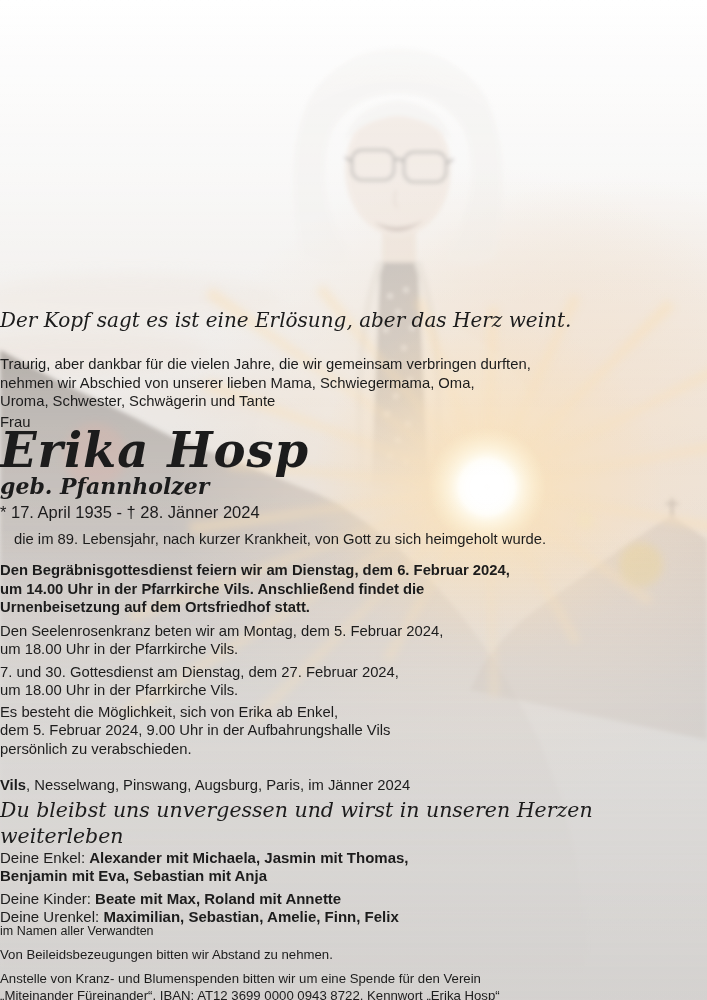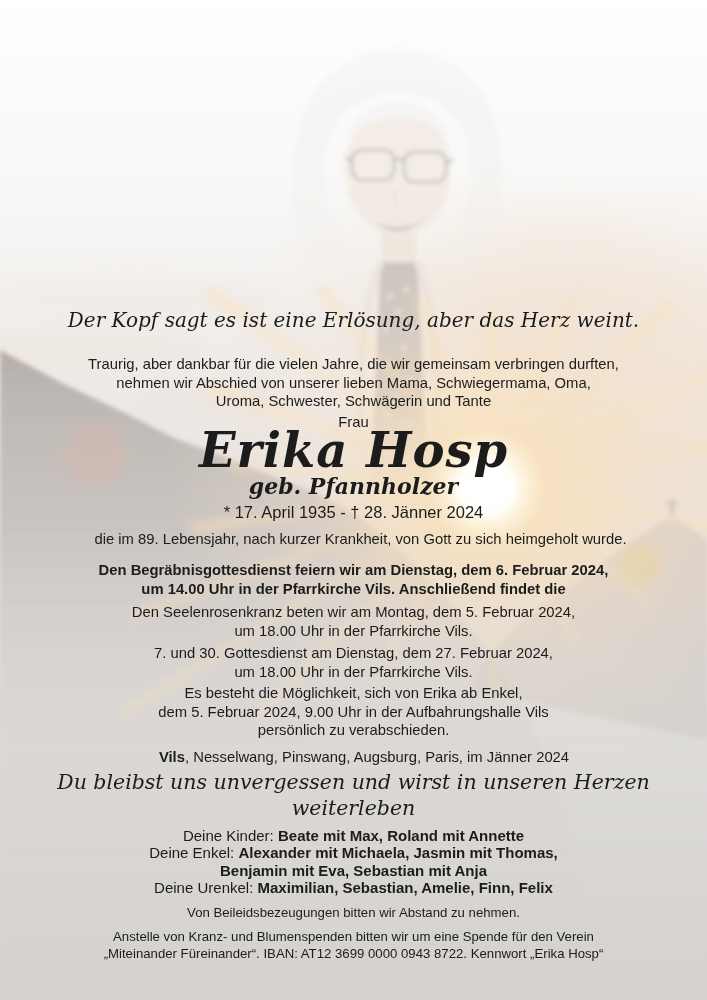--- a/index.html
+++ b/index.html
@@ -3,39 +3,39 @@
 <meta charset="utf-8">
 <style>
   html,body { margin:0; padding:0; background:#e9e9e9; }
   .card {
     position:relative; width:707px; height:1000px; margin:0 auto;
     overflow:hidden; background:#ffffff;
     font-family:"Liberation Sans", sans-serif; color:#1c1c1c;
   }
   .bg { position:absolute; left:0; top:0; width:707px; height:1000px; }
   .content { position:absolute; left:0; top:0; width:707px; height:1000px;
-             text-align:center; padding-top:300px; box-sizing:border-box; }
+             padding-top:300px; box-sizing:border-box; }
   .quote { font-family:"DejaVu Serif", serif; font-style:italic;
            font-size:20px; line-height:25px; margin:0; }
   .top-quote { margin-top:8px; }
   .farewell-quote { margin-top:3px; font-size:20.5px; line-height:26px; }
   .body { font-size:14.8px; line-height:18.5px; margin:0; }
   .line { display:block; }
   .salutation { margin-top:3px; line-height:17px; }
   .name { font-family:"DejaVu Serif", serif; font-style:italic; font-weight:bold;
           font-size:48px; line-height:46px; margin-top:-4px; letter-spacing:1px; }
   .maiden { font-family:"DejaVu Serif", serif; font-style:italic;
             font-size:22px; line-height:26px;font-weight:bold; }
   .dates { font-size:16.5px; line-height:19px; margin-top:4px; }
   .passing { margin-top:8px;padding-left:14px; }
   .p-funeral { margin-top:13px;font-weight:bold; }
   .p-rosary { margin-top:5px; }
   .p-memorial { margin-top:4px; }
   .p-viewing { margin-top:3px; }
-  .places { margin-top:8px; line-height:18px;padding-left:21px; }
+  .places { margin-top:18px; line-height:18px; }
   .fam { font-size:15px; line-height:17.5px; margin:0; }
   .fam-first { margin-top:6px; }
   .in-names { font-size:12.5px; line-height:15px; margin-top:-1px; }
   .small { font-size:13.2px; line-height:17px; margin:0; }
   .condolence { margin-top:7px; }
   .donation { margin-top:7px; }
   .b { font-weight:bold; }
 </style>
 </head>
 <body>
@@ -210,20 +210,21 @@
 
     <div class="body salutation">Frau</div>
     <div class="name">Erika Hosp</div>
     <div class="maiden">geb. Pfannholzer</div>
     <div class="dates">* 17. April 1935 - † 28. Jänner 2024</div>
     <div class="body passing">die im 89. Lebensjahr, nach kurzer Krankheit, von Gott zu sich heimgeholt wurde.</div>
 
     <p class="body p-funeral">
       <span class="line">Den Begräbnisgottesdienst feiern wir am Dienstag, dem 6. Februar 2024,</span>
       <span class="line">um 14.00 Uhr in der Pfarrkirche Vils. Anschließend findet die</span>
+      <span class="line">Urnenbeisetzung auf dem Ortsfriedhof statt.</span>
     </p>
 
     <p class="body p-rosary">
       <span class="line">Den Seelenrosenkranz beten wir am Montag, dem 5. Februar 2024,</span>
       <span class="line">um 18.00 Uhr in der Pfarrkirche Vils.</span>
     </p>
 
     <p class="body p-memorial">
       <span class="line">7. und 30. Gottesdienst am Dienstag, dem 27. Februar 2024,</span>
       <span class="line">um 18.00 Uhr in der Pfarrkirche Vils.</span>
@@ -233,33 +234,34 @@
       <span class="line">Es besteht die Möglichkeit, sich von Erika ab Enkel,</span>
       <span class="line">dem 5. Februar 2024, 9.00 Uhr in der Aufbahrungshalle Vils</span>
       <span class="line">persönlich zu verabschieden.</span>
     </p>
 
     <div class="body places"><span class="b">Vils</span><span>, Nesselwang, Pinswang, Augsburg, Paris, im Jänner 2024</span></div>
 
     <div class="quote farewell-quote">Du bleibst uns unvergessen und wirst in unseren Herzen weiterleben</div>
 
     <div>
+      <div class="fam">
+        <span>Deine Enkel:</span>
+        <span class="b">Alexander mit Michaela, Jasmin mit Thomas,</span>
+        <span class="line b">Benjamin mit Eva, Sebastian mit Anja</span>
+      </div>
       <div class="fam fam-first">
         <span>Deine Kinder:</span>
         <span class="b">Beate mit Max, Roland mit Annette</span>
       </div>
       <div class="fam">
-        <span>Deine Enkel:</span>
-        <span class="b">Alexander mit Michaela, Jasmin mit Thomas,</span>
-        <span class="line b">Benjamin mit Eva, Sebastian mit Anja</span>
-      </div>
-      <div class="fam">
         <span>Deine Urenkel:</span>
         <span class="b">Maximilian, Sebastian, Amelie, Finn, Felix</span>
       </div>
+      <div class="in-names">im Namen aller Verwandten</div>
     </div>
 
     <div class="small condolence">Von Beileidsbezeugungen bitten wir Abstand zu nehmen.</div>
 
     <p class="small donation">
       <span class="line">Anstelle von Kranz- und Blumenspenden bitten wir um eine Spende für den Verein</span>
       <span class="line">„Miteinander Füreinander“. IBAN: AT12 3699 0000 0943 8722. Kennwort „Erika Hosp“</span>
     </p>
 
   </div>

